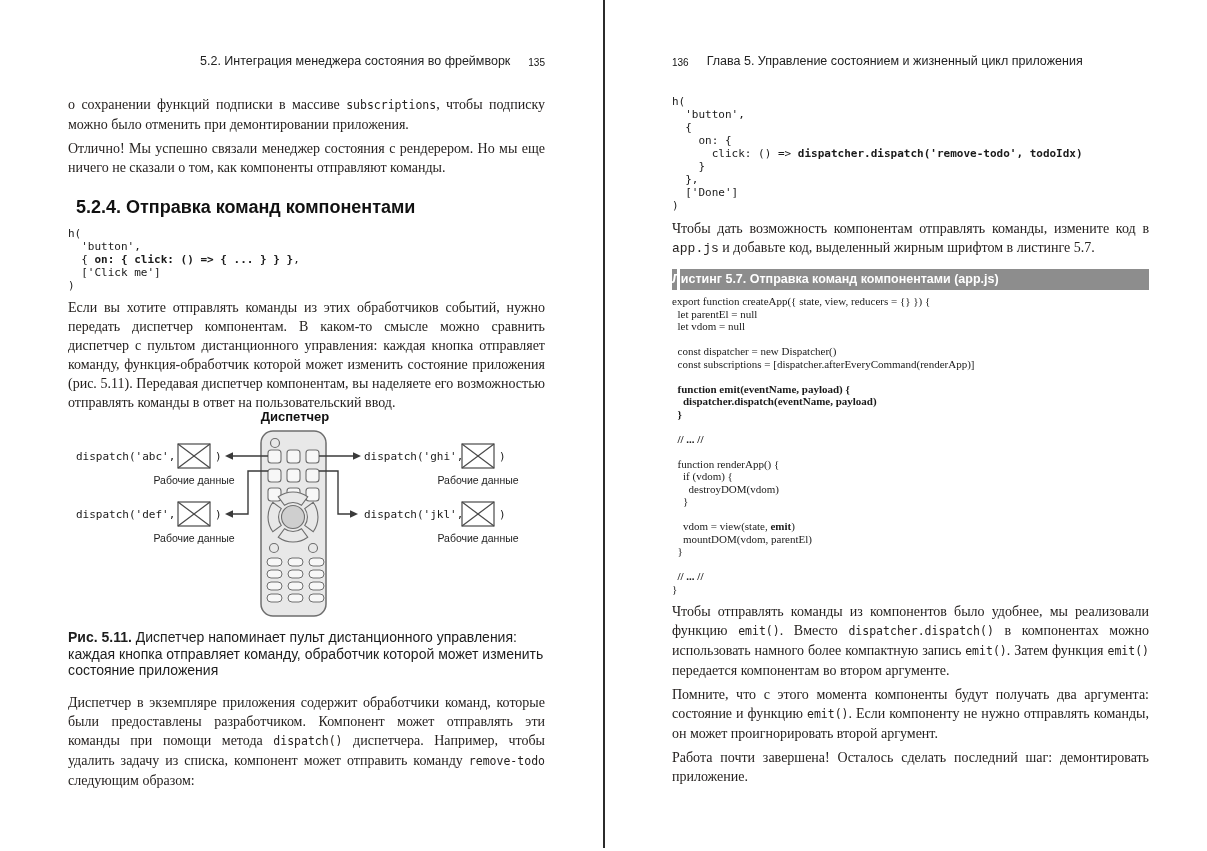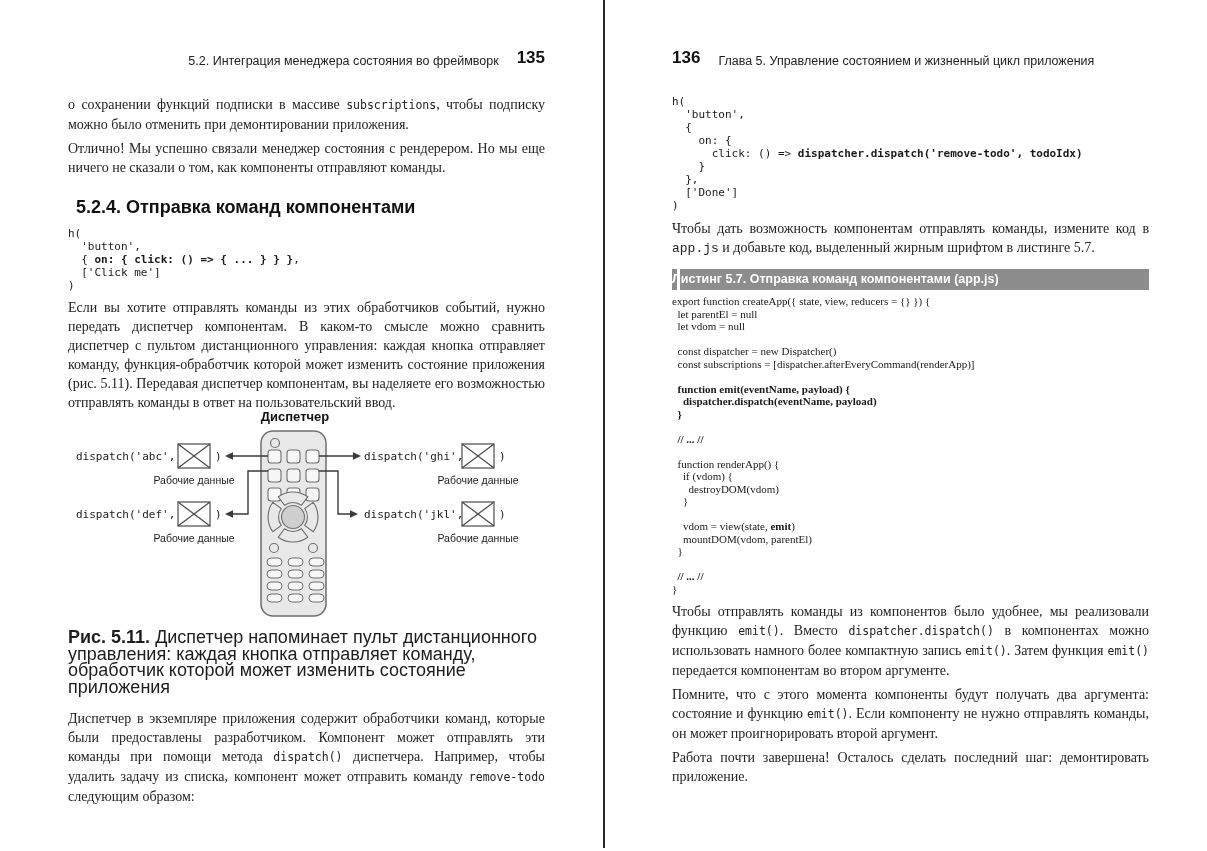--- a/index.html
+++ b/index.html
@@ -7,21 +7,21 @@
           font-family:"Liberation Serif",serif;color:#262220;}
   .divider{position:absolute;left:603px;top:0;width:2px;height:848px;background:#2b2b2b;}
   .page{position:absolute;top:50px;width:477px;}
   #left-page{left:68px;}
   #right-page{left:672px;}
 
   .runhead{display:flex;align-items:flex-end;gap:18px;height:18px;
            font-family:"Liberation Sans",sans-serif;}
   .runhead.right-align{justify-content:flex-end;}
   .rh-title{font-size:12.5px;color:#222;}
-  .rh-num{font-size:17px;font-weight:bold;color:#111;}
+  .rh-num{font-size:10px;font-weight:normal;color:#111;}
 
   p.body{font-size:14px;line-height:19px;text-align:justify;margin:0;}
   .mono{font-family:"DejaVu Sans Mono",monospace;font-size:11.5px;}
   .sansword{font-family:Liberation Mono, monospace;font-size:13px;}
   .bseg{font-weight:bold;}
 
   h2.sect{font-family:"Liberation Sans",sans-serif;font-size:18px;line-height:24px;
           font-weight:bold;color:#111;margin:8px;}
 
   .code{font-family:"DejaVu Sans Mono",monospace;font-size:11px;line-height:13px;
@@ -29,21 +29,21 @@
   .code .cl{min-height:13px;}
   .code .cb{font-weight:bold;}
   #listing-code.code{line-height:12.5px;font-family:Liberation Serif, serif;}
   #listing-code.code .cl{min-height:12.5px;}
 
   .listing-header{position:relative;height:21px;background:#8d8d8d;margin-top:11px;
                   font-family:"Liberation Sans",sans-serif;font-size:12.5px;font-weight:bold;
                   color:#ffffff;line-height:21px;padding-left:0;box-sizing:border-box;}
   .listing-header .notch{position:absolute;left:5px;top:0;width:3px;height:21px;background:#fff;}
 
-  .caption{font-family:"Liberation Sans",sans-serif;font-size:18px;line-height:16.5px;
+  .caption{font-family:"Liberation Sans",sans-serif;font-size:14px;line-height:16.5px;
            color:#1d1d1d;margin:0;}
 
   
   .fig-title{font-family:"Liberation Sans",sans-serif;font-size:13px;font-weight:bold;fill:#111;}
   .fig-mono{font-family:"DejaVu Sans Mono",monospace;font-size:11px;fill:#1a1a1a;}
   .fig-sans{font-family:"Liberation Sans",sans-serif;font-size:10.5px;fill:#1d1d1d;}
 
   
   #lp-para1{margin-top:27px;}
   #lp-para2{margin-top:5px;}

